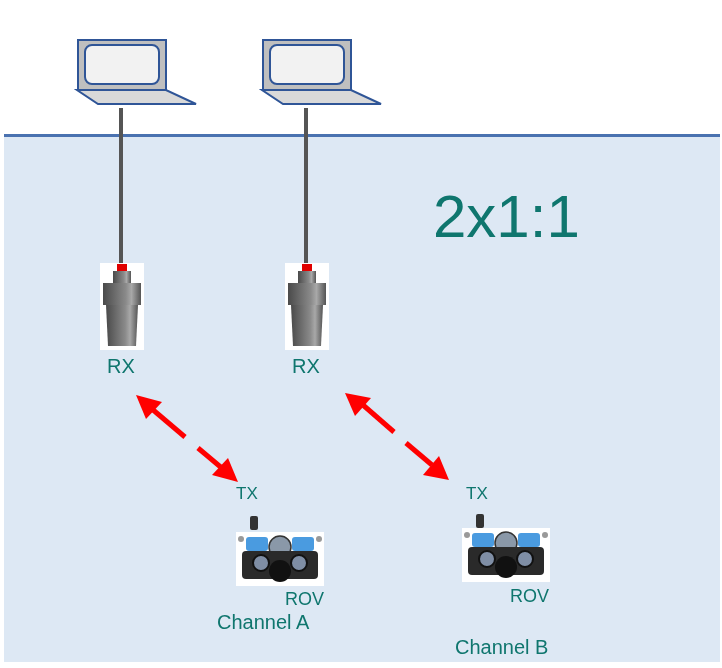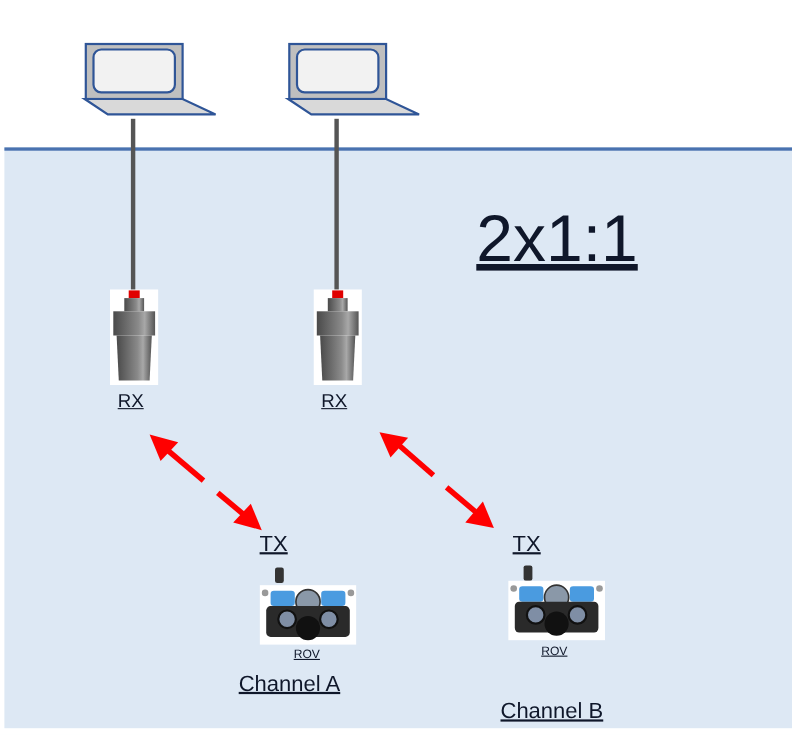--- a/index.html
+++ b/index.html
@@ -3,24 +3,24 @@
 <meta charset="utf-8">
 <style>
   html, body { margin: 0; padding: 0; background: #ffffff; }
   body { width: 722px; height: 668px; position: relative; overflow: hidden;
          font-family: "Liberation Sans", "DejaVu Sans", sans-serif; }
   .water { position: absolute; left: 4px; top: 134px; width: 716px; height: 528px;
            background: #dde8f4; }
   .surface { position: absolute; left: 4px; top: 134px; width: 716px; height: 3px;
              background: #4a72b0; }
   .abs { position: absolute; }
-  .label { position: absolute; color: #0f172a; white-space: nowrap; text-decoration: underline; }
-  .rx-label { font-size: 17px; text-align: center; }
-  .tx-label { font-size: 20px; }
-  .rov-label { font-size: 11px; }
+  .label { position: absolute; color: #0f766e; white-space: nowrap; }
+  .rx-label { font-size: 20px; text-align: center; }
+  .tx-label { font-size: 17px; }
+  .rov-label { font-size: 18px; margin-left: 18px; }
   .chan-label { font-size: 20px; }
   .config-label { font-size: 60px; }
   .cable { position: absolute; width: 4px; background: #555555; }
 </style>
 </head>
 <body>
 
 <div class="water"></div>
 <div class="surface"></div>
 

